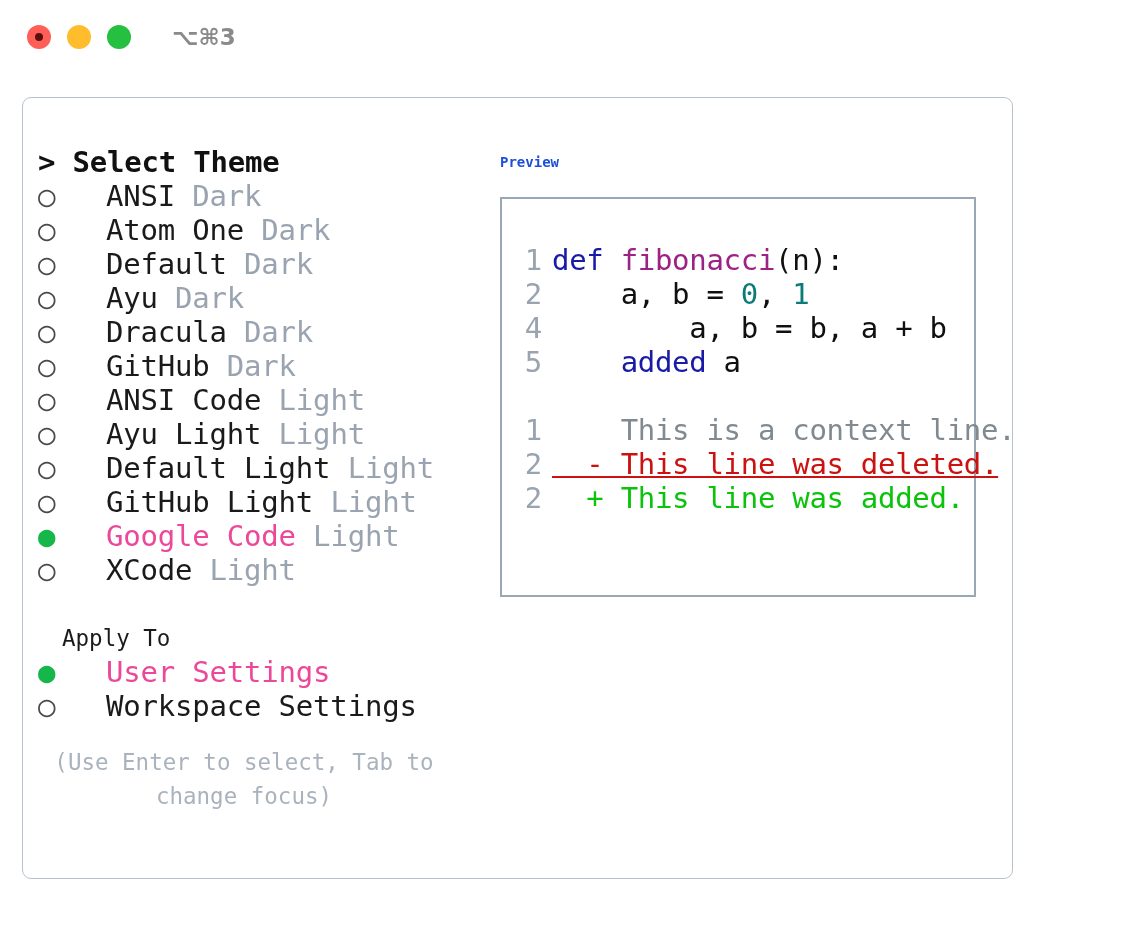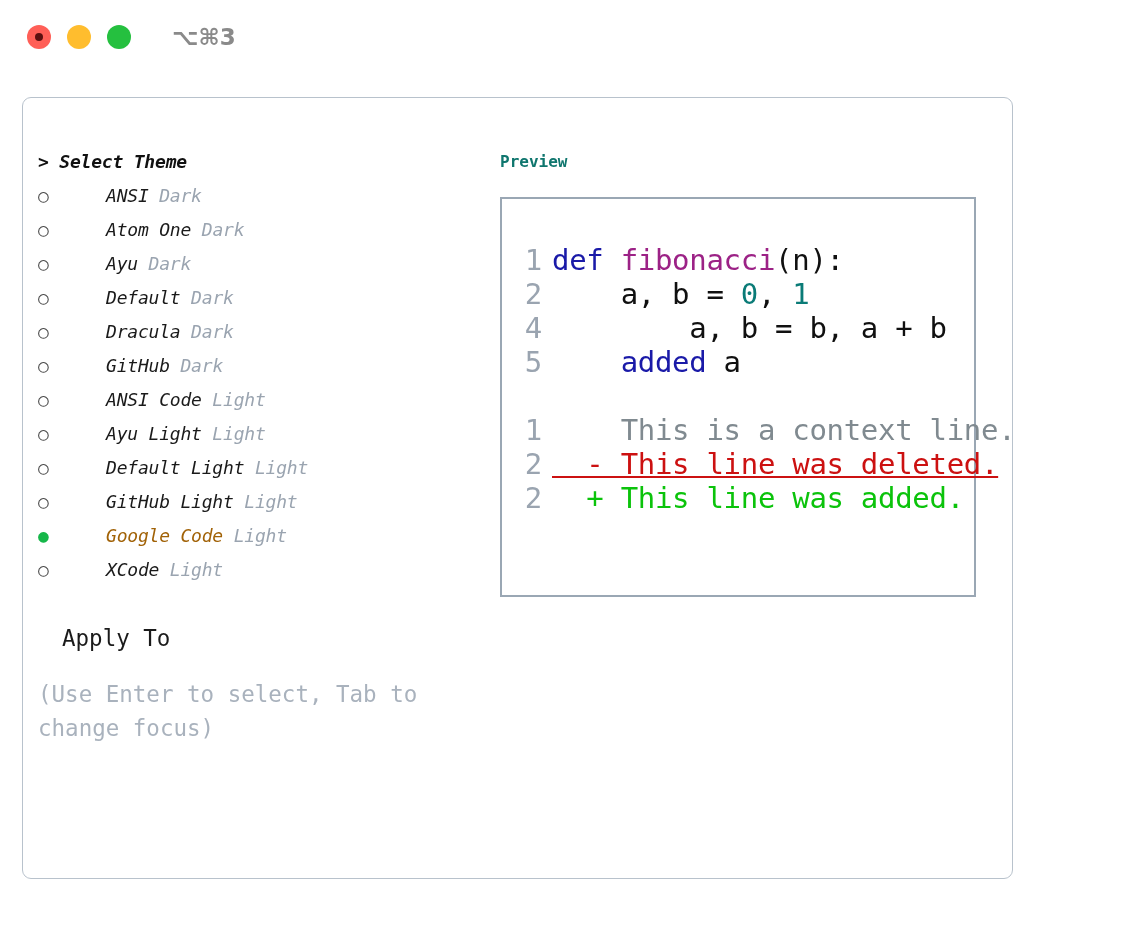--- a/index.html
+++ b/index.html
@@ -83,70 +83,70 @@
   
   #left-col {
     position: absolute;
     left: 15px;
     top: 47px;
     width: 440px;
   }
   .row {
     height: 34px;
     line-height: 34px;
-    font-size: 18px;
+    font-size: 29px;
     white-space: nowrap;
     letter-spacing: -0.2px;
-    font-style: italic;
   }
   .header-row {
     font-weight: 700;
     color: #111111;
   }
   .marker {
     display: inline-block;
     width: 24px;
     text-align: left;
   }
   .marker.off { color: #4a4a4a; }
   .marker.on  { color: #16b74a; }
   .marker.blank { color: transparent; }
   .label { color: #1a1a1a; margin-left: 44px; }
-  .label.selected { color: #a16207; }
+  .label.selected { color: #ec4899; }
   .variant { color: #9aa4b0; }
 
   .section-head {
     height: 34px;
     line-height: 34px;
     font-size: 22.5px;
     color: #1a1a1a;
     white-space: nowrap;
   }
   .spacer { height: 34px; }
 
   #hint {
     margin-top: 22px;
     font-size: 22.5px;
     line-height: 34px;
     color: #a9b2bd;
     width: 412px;
     white-space: pre-wrap;
+    text-align: center;
   }
 
   
   #right-col {
     position: absolute;
     left: 477px;
     top: 47px;
     width: 490px;
   }
   #preview-title {
-    font-size: 16px;
+    font-size: 14px;
     font-weight: 700;
-    color: #0f766e;
+    color: #1d4ed8;
     line-height: 34px;
   }
   #preview-box {
     margin-top: 18px;
     width: 476px;
     height: 400px;
     border: 2px solid #9aa7b4;
     background: #ffffff;
     box-sizing: border-box;
     padding: 44px 0 0 14px;
@@ -188,37 +188,41 @@
     <div id="shortcut">⌥⌘3</div>
   </div>
 
   <div id="panel">
 
     <div id="left-col">
       <div class="row header-row">&gt; Select Theme</div>
       <div id="theme-list">
           <div class="row"><span class="marker off">○</span><span class="label">ANSI</span><span class="variant"> Dark</span></div>
           <div class="row"><span class="marker off">○</span><span class="label">Atom One</span><span class="variant"> Dark</span></div>
+          <div class="row"><span class="marker off">○</span><span class="label">Default</span><span class="variant"> Dark</span></div>
           <div class="row"><span class="marker off">○</span><span class="label">Ayu</span><span class="variant"> Dark</span></div>
-          <div class="row"><span class="marker off">○</span><span class="label">Default</span><span class="variant"> Dark</span></div>
           <div class="row"><span class="marker off">○</span><span class="label">Dracula</span><span class="variant"> Dark</span></div>
           <div class="row"><span class="marker off">○</span><span class="label">GitHub</span><span class="variant"> Dark</span></div>
           <div class="row"><span class="marker off">○</span><span class="label">ANSI Code</span><span class="variant"> Light</span></div>
           <div class="row"><span class="marker off">○</span><span class="label">Ayu Light</span><span class="variant"> Light</span></div>
           <div class="row"><span class="marker off">○</span><span class="label">Default Light</span><span class="variant"> Light</span></div>
           <div class="row"><span class="marker off">○</span><span class="label">GitHub Light</span><span class="variant"> Light</span></div>
           <div class="row"><span class="marker on">●</span><span class="label selected">Google Code</span><span class="variant"> Light</span></div>
           <div class="row"><span class="marker off">○</span><span class="label">XCode</span><span class="variant"> Light</span></div>
         </div>
 
       <div class="spacer"></div>
 
       <div class="section-head">
         <span class="marker blank">○</span><span>Apply To</span>
       </div>
+      <div id="apply-list">
+          <div class="row"><span class="marker on">●</span><span class="label selected">User Settings</span></div>
+          <div class="row"><span class="marker off">○</span><span class="label">Workspace Settings</span></div>
+        </div>
 
       <div id="hint">(Use Enter to select, Tab to change focus)</div>
     </div>
 
     <div id="right-col">
       <div id="preview-title">Preview</div>
       <div id="preview-box">
         <div id="code-block">
             <div class="code-line"><span class="ln">1</span><span class="tok-kw">def </span><span class="tok-fn">fibonacci</span><span class="tok-plain">(n):</span></div>
             <div class="code-line"><span class="ln">2</span><span class="tok-plain">    a, b = </span><span class="tok-num">0</span><span class="tok-plain">, </span><span class="tok-num">1</span></div>

